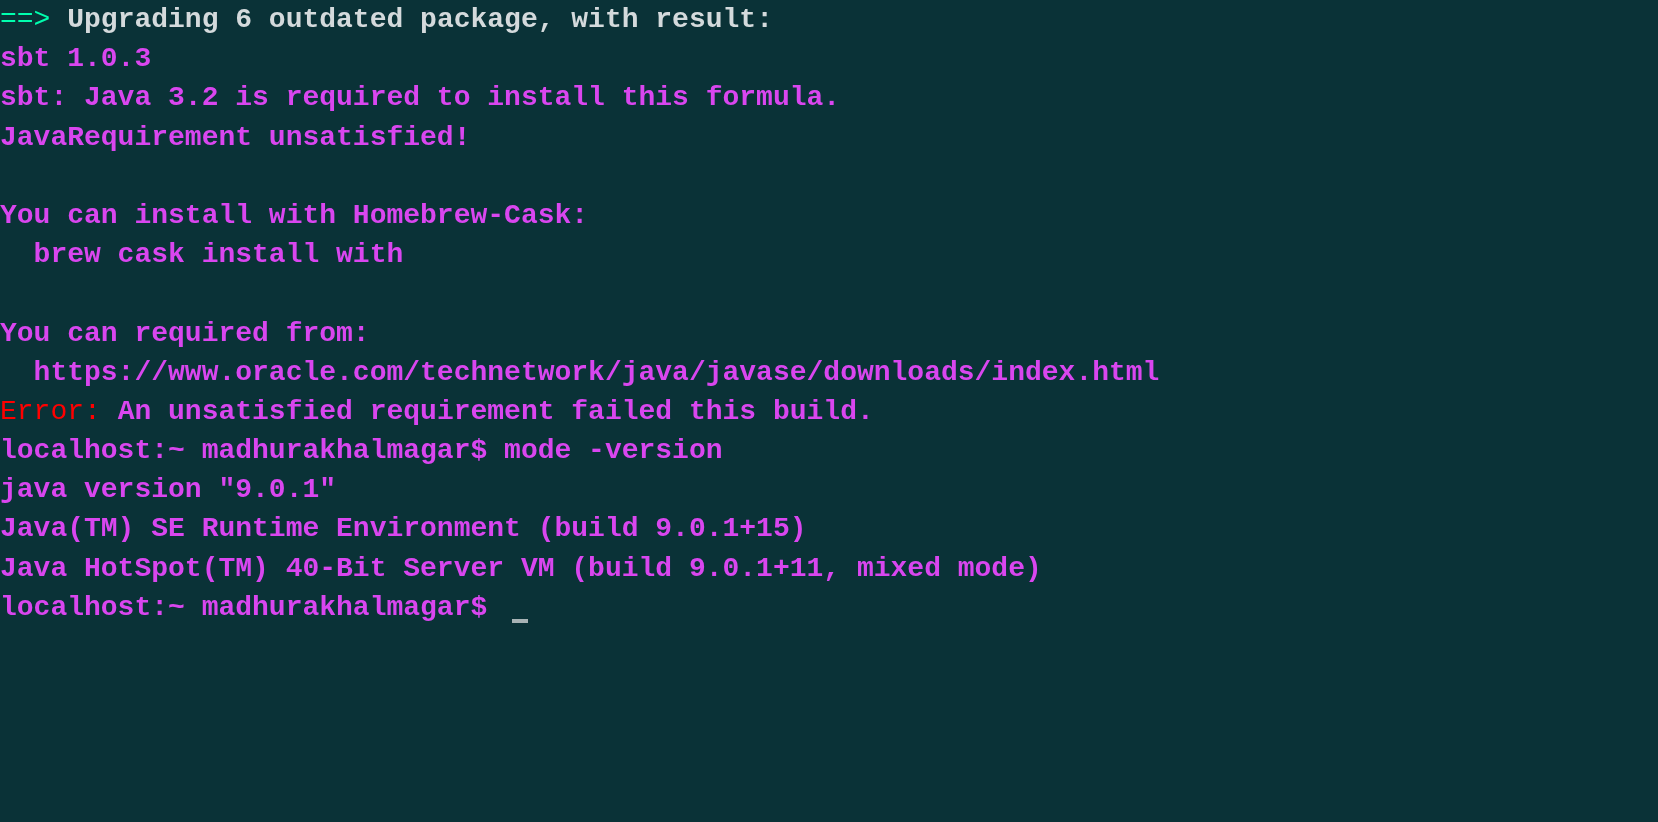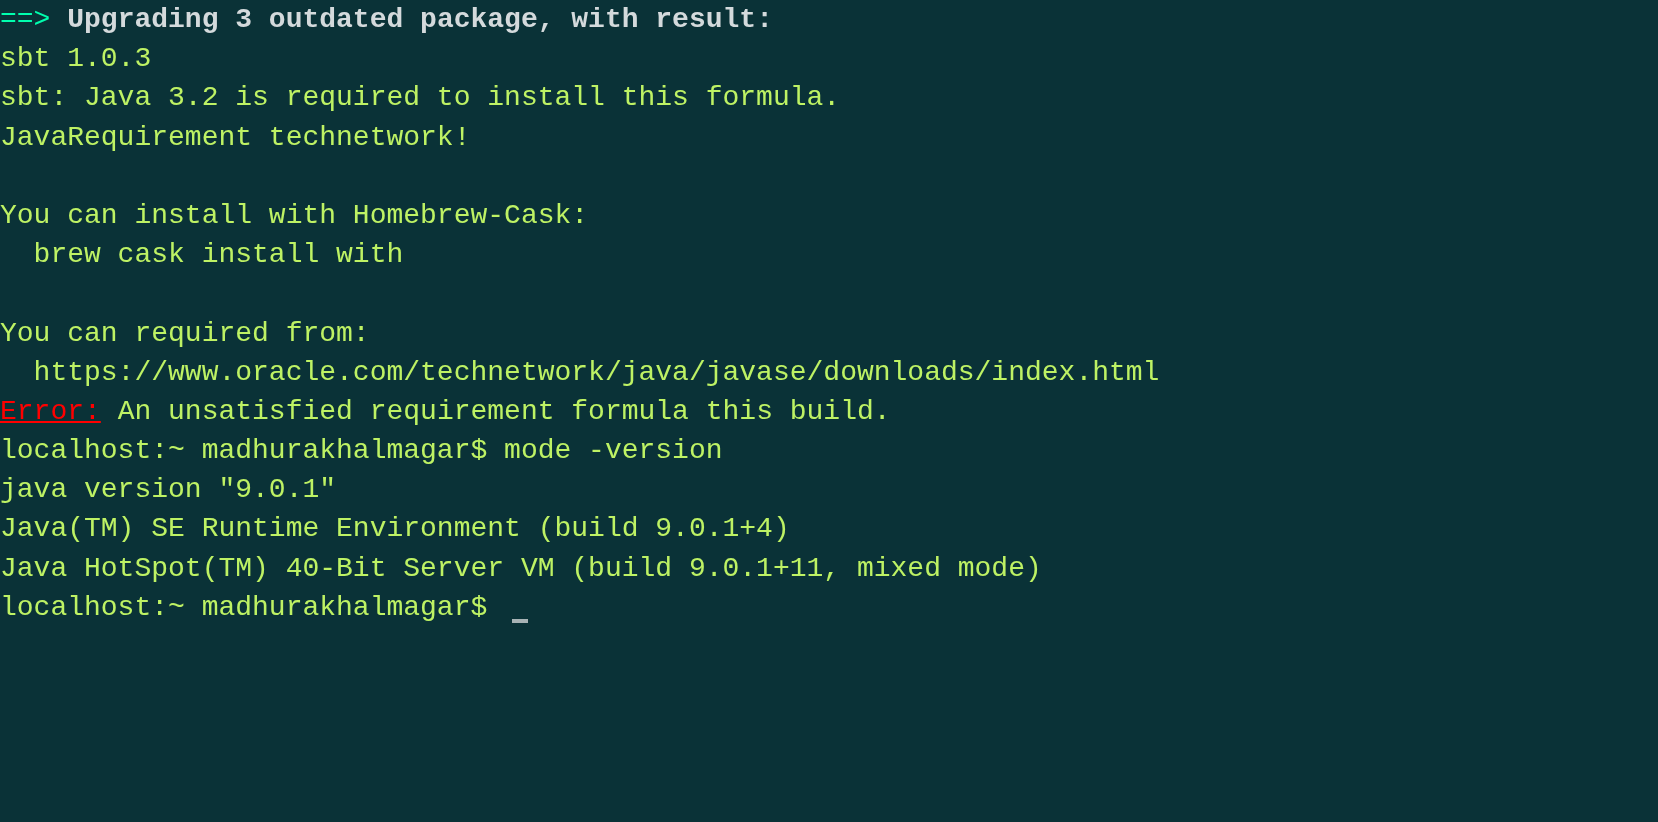--- a/index.html
+++ b/index.html
@@ -22,47 +22,47 @@
       white-space: pre;
     }
     .arrow-prefix {
       color: #00ffae;
     }
     .bold-white {
       color: #d4dadc;
       font-weight: bold;
     }
     .normal {
-      color: #bef264;
+      color: #d946ef;
+      font-weight: bold;
     }
     .error {
       color: #ff0000;
-      text-decoration: underline;
     }
     .cursor {
       display: inline-block;
       width: 16px;
       height: 4px;
       background-color: #a8b3b5;
       vertical-align: bottom;
       margin-bottom: 4px;
       margin-left: 8px;
     }
   </style>
 </head>
 <body>
 
-<div class="terminal"><span class="arrow-prefix">==&gt;</span><span class="bold-white"> Upgrading 3 outdated package, with result:</span>
+<div class="terminal"><span class="arrow-prefix">==&gt;</span><span class="bold-white"> Upgrading 6 outdated package, with result:</span>
 <span class="normal">sbt 1.0.3</span>
 <span class="normal">sbt: Java 3.2 is required to install this formula.</span>
-<span class="normal">JavaRequirement technetwork!</span>
+<span class="normal">JavaRequirement unsatisfied!</span>
 <span class="normal"></span>
 <span class="normal">You can install with Homebrew-Cask:</span>
 <span class="normal">  brew cask install with</span>
 <span class="normal"></span>
 <span class="normal">You can required from:</span>
 <span class="normal">  https://www.oracle.com/technetwork/java/javase/downloads/index.html</span>
-<span class="error">Error:</span><span class="normal"> An unsatisfied requirement formula this build.</span>
+<span class="error">Error:</span><span class="normal"> An unsatisfied requirement failed this build.</span>
 <span class="normal">localhost:~ madhurakhalmagar$ </span><span class="normal">mode -version</span>
 <span class="normal">java version "9.0.1"</span>
-<span class="normal">Java(TM) SE Runtime Environment (build 9.0.1+4)</span>
+<span class="normal">Java(TM) SE Runtime Environment (build 9.0.1+15)</span>
 <span class="normal">Java HotSpot(TM) 40-Bit Server VM (build 9.0.1+11, mixed mode)</span>
 <span class="normal">localhost:~ madhurakhalmagar$ </span><span class="cursor"></span></div>
 
 </body></html>

